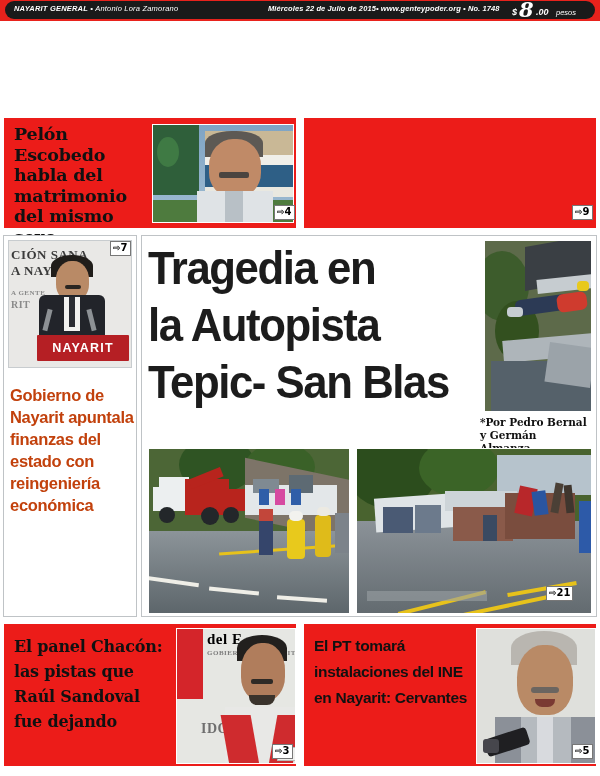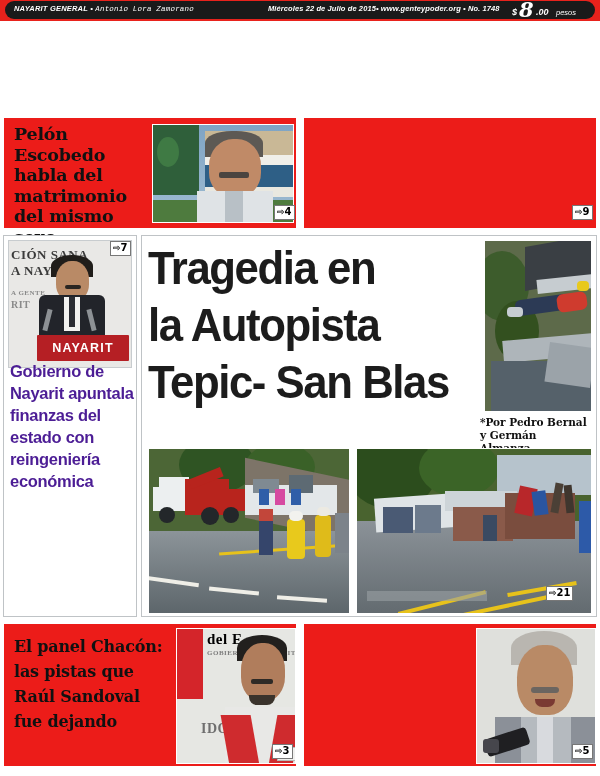--- a/index.html
+++ b/index.html
@@ -50,21 +50,21 @@
   
   .infobar{position:relative;width:600px;height:21px;background:#e8221c;}
   .infobar-inner{
     position:absolute;left:5px;top:1px;width:590px;height:18px;
     background:#1a1a1a;border-radius:9px;
   }
   .dir{
     position:absolute;left:14px;top:4px;
     font-size:7.5px;font-weight:bold;font-style:italic;color:#fff;letter-spacing:.2px;
   }
-  .dir .dir-name{font-weight:normal;font-family:Liberation Mono, monospace;}
+  .dir .dir-name{font-weight:normal;}
   .dateline{
     position:absolute;left:268px;top:4px;
     font-size:7.5px;font-weight:bold;font-style:italic;color:#fff;letter-spacing:.1px;
   }
   .price{
     position:absolute;right:8px;top:-1px;width:84px;height:20px;
     color:#fff;font-style:italic;
   }
   .price .cur{position:absolute;left:4px;top:8px;font-size:9px;font-weight:bold;}
   .price .big{position:absolute;left:11px;top:-2px;font-size:21px;font-weight:bold;font-family:"DejaVu Serif",serif;}
@@ -95,22 +95,22 @@
     position:absolute;left:10px;top:5px;width:128px;
     font-weight:bold;font-size:14.5px;line-height:17px;color:#111;letter-spacing:-.2px;
   }
   .tl-photo{left:148px;top:6px;width:142px;height:99px;}
 
   
   .mid{position:absolute;left:0;top:232px;width:600px;height:388px;}
   .leftcol{position:absolute;left:3px;top:3px;width:134px;height:382px;background:#fff;border:1px solid #bfc3c6;box-sizing:border-box;}
   .lc-photo{left:4px;top:4px;width:124px;height:128px;border:1px solid #c8cccf;}
   .lc-head{
-    position:absolute;left:6px;top:124px;width:126px;
-    font-weight:bold;font-size:16.5px;line-height:22px;color:#4c1d95;letter-spacing:-.3px;
+    position:absolute;left:6px;top:148px;width:126px;
+    font-weight:bold;font-size:16.5px;line-height:22px;color:#c2410c;letter-spacing:-.3px;
   }
   .maincol{position:absolute;left:141px;top:3px;width:456px;height:382px;background:#fff;border:1px solid #bfc3c6;box-sizing:border-box;}
   .mainhead{
     position:absolute;left:6px;top:4px;width:368px;
     font-weight:bold;font-size:46px;line-height:57px;color:#1c1c1c;
     letter-spacing:-1.5px;transform:scaleX(.95);transform-origin:left top;
   }
   .byline{
     position:absolute;left:338px;top:180px;width:110px;
     font-family:"DejaVu Serif", serif;font-weight:bold;
@@ -346,20 +346,21 @@
         <div style="position:absolute;left:48px;top:86px;width:30px;height:50px;background:#cf2b2e;transform:skewX(10deg);"></div>
         <div style="position:absolute;left:96px;top:86px;width:24px;height:50px;background:#cf2b2e;transform:skewX(-10deg);"></div>
         <div style="position:absolute;left:100px;top:118px;width:20px;height:12px;background:#f0f0ee;border:1px solid #b9b9b7;"></div>
       </div>
       <div class="badge" style="left:268px;top:120px;">
         <span class="ar">⇨</span><span>3</span>
       </div>
     </div>
 
     <div class="redpanel br-panel">
+      <div class="br-head">El PT tomará instalaciones del INE en Nayarit: Cervantes</div>
       <div class="photo br-photo">
         <div style="position:absolute;left:0;top:0;width:120px;height:136px;background:#dfe0dc;"></div>
         <div class="hair" style="left:34px;top:2px;width:66px;height:34px;border-radius:50% 50% 0 0;background:#b9b6b0;"></div>
         <div class="face" style="left:40px;top:16px;width:56px;height:70px;background:#b98a66;"></div>
         <div style="position:absolute;left:54px;top:58px;width:28px;height:6px;background:#6b6560;border-radius:3px;"></div>
         <div style="position:absolute;left:58px;top:70px;width:20px;height:8px;background:#7a3a33;border-radius:0 0 7px 7px;"></div>
         <div style="position:absolute;left:18px;top:88px;width:102px;height:48px;background:#8b9098;"></div>
         <div style="position:absolute;left:44px;top:88px;width:50px;height:48px;background:#b5babf;"></div>
         <div style="position:absolute;left:60px;top:88px;width:16px;height:48px;background:#d8dade;"></div>
         <div style="position:absolute;left:8px;top:104px;width:44px;height:18px;background:#1f1f22;border-radius:4px;transform:rotate(-18deg);"></div>

